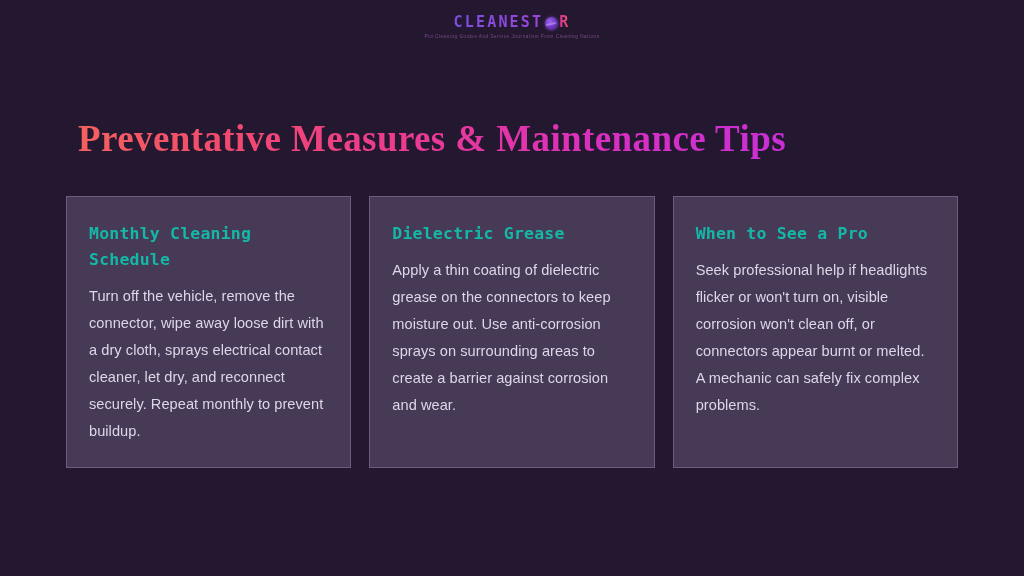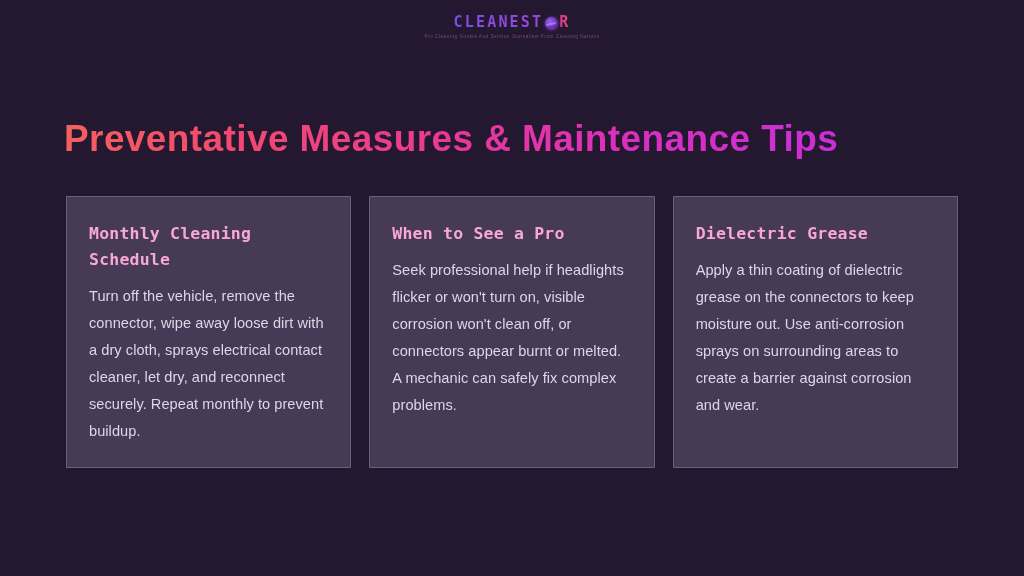--- a/index.html
+++ b/index.html
@@ -78,23 +78,23 @@
     font-size: 4.6px;
     letter-spacing: 0.55px;
     line-height: 7px;
     color: #7a4a86;
     white-space: nowrap;
   }
 
   
   .page-title {
     position: absolute;
-    left: 64px;
+    left: 78px;
     top: 114px;
-    font-family: Liberation Sans, sans-serif;
+    font-family: Liberation Serif, serif;
     font-size: 37px;
     font-weight: bold;
     line-height: 50px;
     letter-spacing: 0.4px;
     white-space: nowrap;
     background: linear-gradient(90deg, #f4615e 0%, #f2496f 22%, #ea3a93 48%, #d92fc0 74%, #c92fd6 100%);
     -webkit-background-clip: text;
     background-clip: text;
     color: transparent;
   }
@@ -116,21 +116,21 @@
     border: 1px solid #6b5e7d;
     padding: 24px 22px 22px 22px;
   }
 
   .card-title {
     font-family: "DejaVu Sans Mono", monospace;
     font-size: 16.5px;
     font-weight: bold;
     line-height: 26px;
     letter-spacing: 0.2px;
-    color: #f9a8d4;
+    color: #14b8a6;
     margin-bottom: 10px;
   }
 
   .card-body {
     font-family: "Liberation Sans", sans-serif;
     font-size: 14.6px;
     line-height: 27px;
     color: #ded7e8;
     letter-spacing: 0.05px;
   }
@@ -150,22 +150,22 @@
 <h1 class="page-title">Preventative Measures &amp; Maintenance Tips</h1>
 
 <div class="cards">
 
   <div class="card">
     <div class="card-title">Monthly Cleaning Schedule</div>
     <div class="card-body">Turn off the vehicle, remove the connector, wipe away loose dirt with a dry cloth, sprays electrical contact cleaner, let dry, and reconnect securely. Repeat monthly to prevent buildup.</div>
   </div>
 
   <div class="card">
-    <div class="card-title">When to See a Pro</div>
-    <div class="card-body">Seek professional help if headlights flicker or won't turn on, visible corrosion won't clean off, or connectors appear burnt or melted. A mechanic can safely fix complex problems.</div>
+    <div class="card-title">Dielectric Grease</div>
+    <div class="card-body">Apply a thin coating of dielectric grease on the connectors to keep moisture out. Use anti-corrosion sprays on surrounding areas to create a barrier against corrosion and wear.</div>
   </div>
 
   <div class="card">
-    <div class="card-title">Dielectric Grease</div>
-    <div class="card-body">Apply a thin coating of dielectric grease on the connectors to keep moisture out. Use anti-corrosion sprays on surrounding areas to create a barrier against corrosion and wear.</div>
+    <div class="card-title">When to See a Pro</div>
+    <div class="card-body">Seek professional help if headlights flicker or won't turn on, visible corrosion won't clean off, or connectors appear burnt or melted. A mechanic can safely fix complex problems.</div>
   </div>
 
 </div>
 
 </body></html>

